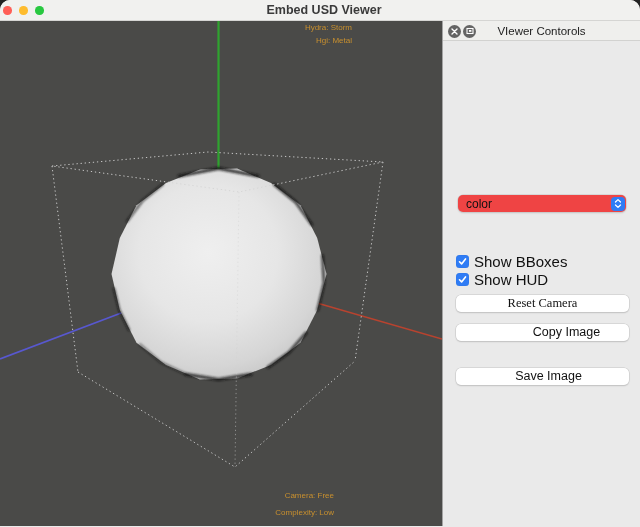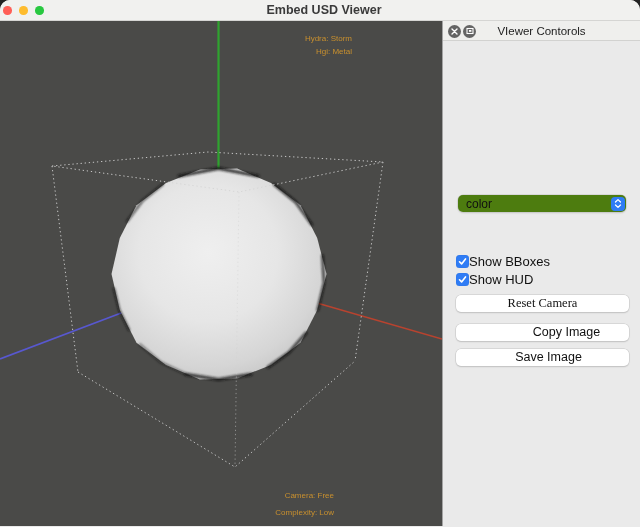--- a/index.html
+++ b/index.html
@@ -11,34 +11,34 @@
   .dot{width:8.5px;height:8.5px;border-radius:50%;}
   .dot.red{background:var(--traffic-red,#ff5f57);}
   .dot.yellow{background:var(--traffic-yellow,#febc2e);}
   .dot.green{background:var(--traffic-green,#28c840);}
   .win-title{position:absolute;left:8px;right:0;top:0;height:21px;line-height:21px;text-align:center;font-size:12.5px;font-weight:bold;color:#3a3a3a;}
   
   .main{display:flex;height:505px;}
   .viewport{position:relative;width:442px;height:505px;background:var(--viewport-bg,#4a4a48);flex:none;}
   .viewport svg{position:absolute;inset:0;display:block;}
   .hud{position:absolute;color:var(--hud-orange,#c9902e);font-size:8px;text-align:right;}
-  .hud-top{top:11px;right:90px;line-height:13px;}
+  .hud-top{top:0;right:90px;line-height:13px;}
   .hud-bottom{bottom:5px;right:108px;line-height:17px;}
   
   .panel{position:relative;width:198px;height:505px;background:var(--panel-bg,#eaeaea);border-left:1px solid #a3a3a3;flex:none;}
   .panel-header{position:relative;height:20px;background:#efefed;border-bottom:1px solid #d2d2d0;}
   .dock-btn{position:absolute;top:3.5px;width:13px;height:13px;border-radius:50%;background:#646464;display:flex;align-items:center;justify-content:center;padding:0;border:none;}
   .dock-btn.close{left:5px;}
   .dock-btn.float{left:20px;}
   .panel-title{position:absolute;left:0;right:0;top:0;height:20px;line-height:20px;text-align:center;font-size:11.5px;color:#1d1d1d;}
-  .combo{position:absolute;left:15px;width:168px;height:17px;background:#4d7c0f;border-radius:5px;box-shadow:0 0 0 0.5px #c6c6c6,0 1px 2px rgba(0,0,0,.15);display:flex;align-items:center;padding-left:8px;font-size:12px;color:#111;}
+  .combo{position:absolute;left:15px;width:168px;height:17px;background:#ef4444;border-radius:5px;box-shadow:0 0 0 0.5px #c6c6c6,0 1px 2px rgba(0,0,0,.15);display:flex;align-items:center;padding-left:8px;font-size:12px;color:#111;}
   .combo .stepper{position:absolute;right:1.5px;top:1.5px;width:14px;height:14px;border-radius:4px;background:var(--accent-blue,#2f7cf5);display:flex;align-items:center;justify-content:center;}
   .cbrow{position:absolute;left:13px;display:flex;align-items:center;height:14px;}
   .cb{width:13px;height:13px;border-radius:3.5px;background:var(--accent-blue,#2f7cf5);display:flex;align-items:center;justify-content:center;box-shadow:inset 0 0 1px rgba(0,0,0,.2);}
-  .cbrow .lbl{font-size:13px;color:#111;}
+  .cbrow .lbl{margin-left:5px;font-size:15px;color:#111;}
   .pbtn{position:absolute;left:13px;width:173px;height:17px;background:#fff;border:none;border-radius:5px;box-shadow:0 0 0 0.5px #c6c6c6,0 1px 1.5px rgba(0,0,0,.18);font-size:12.5px;color:#111;text-align:center;line-height:17px;padding:0;}
 </style>
 </head>
 <body>
 
 <div class="window">
 
   <div class="titlebar">
     <div class="traffic">
       <span class="dot red"></span>
@@ -146,16 +146,16 @@
         <span class="cb">
           <svg width="9" height="9" viewBox="0 0 9 9">
             <path d="M1.5,4.8 L3.6,6.9 L7.5,1.9" fill="none" stroke="#fff" stroke-width="1.6" stroke-linecap="round" stroke-linejoin="round"></path>
           </svg>
         </span>
         <span class="lbl">Show HUD</span>
       </div>
 
       <button class="pbtn" style="top:274px;font-family:Liberation Serif, serif;">Reset Camera</button>
       <button class="pbtn" style="top:303px;padding-left:48px;">Copy Image</button>
-      <button class="pbtn" style="top:328px;padding-left:12px;">Save Image</button>
+      <button class="pbtn" style="top:347px;padding-left:12px;">Save Image</button>
     </div>
   </div>
 </div>
 
 </body></html>

